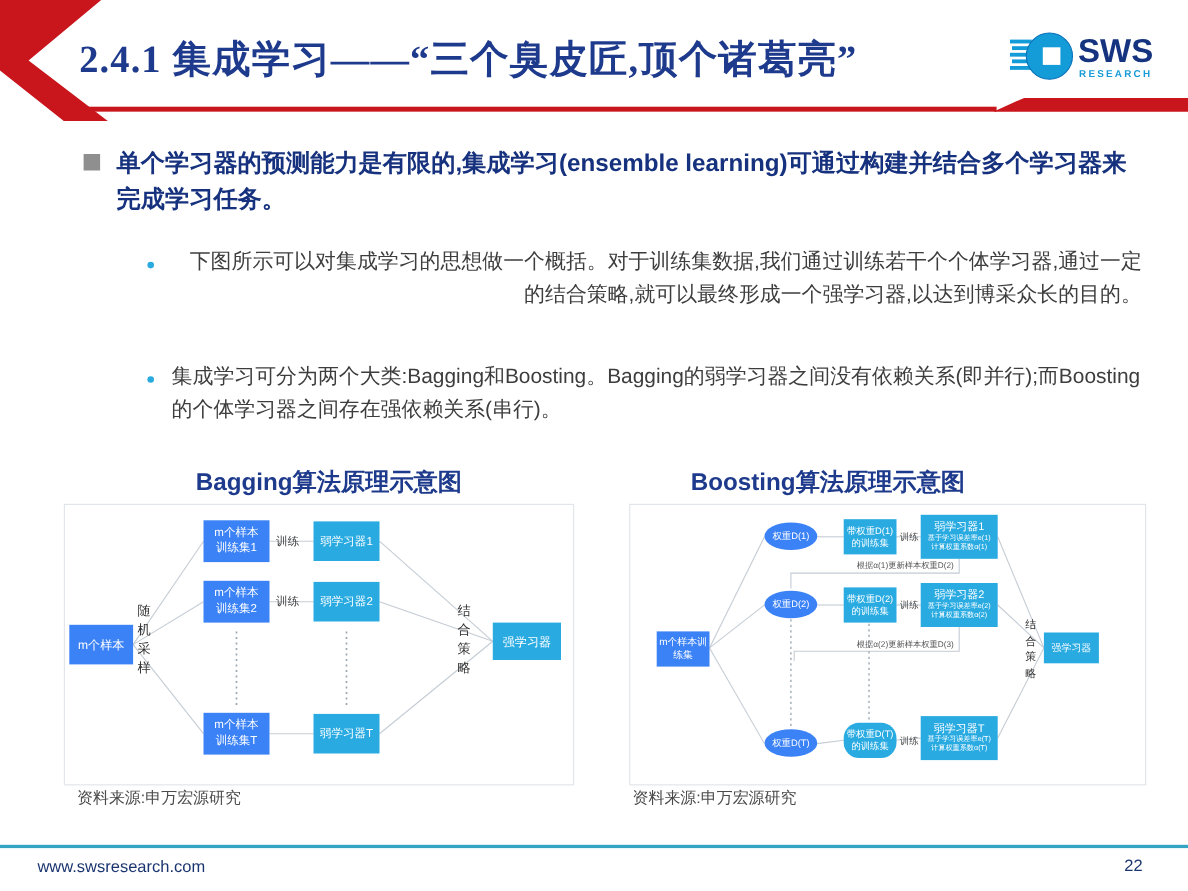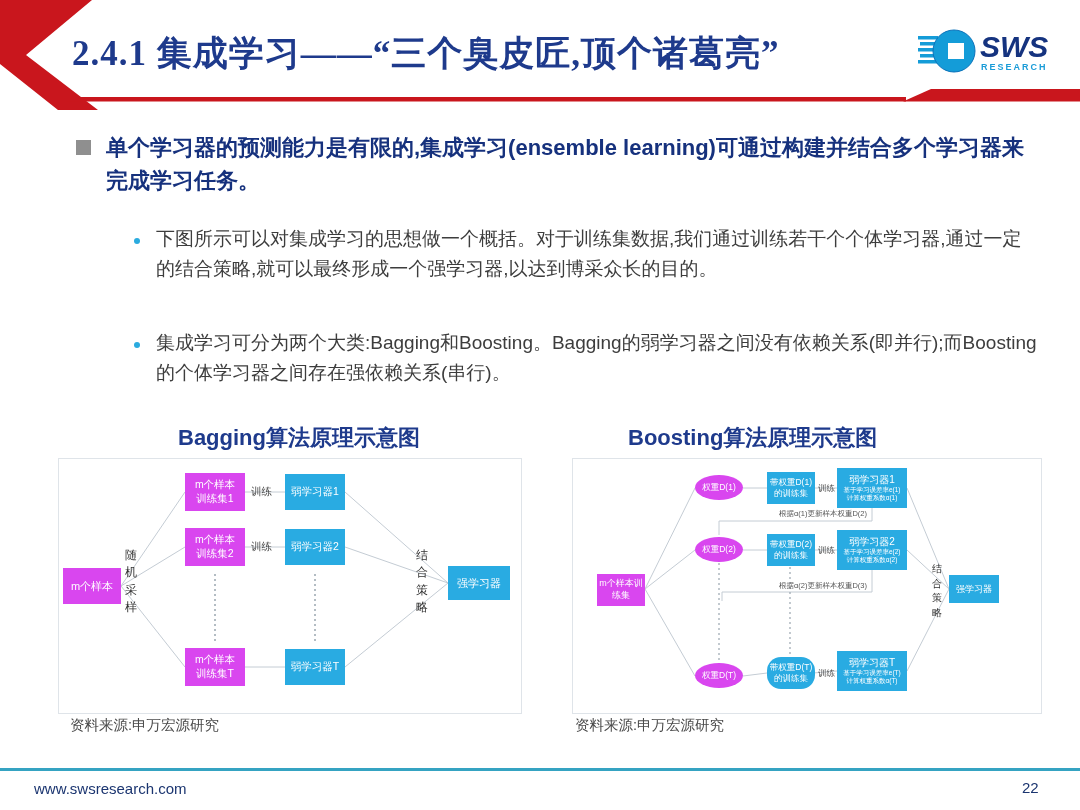--- a/index.html
+++ b/index.html
@@ -14,56 +14,56 @@
   
   #header-deco{left:0;top:0;width:1080px;height:120px;pointer-events:none;}
   #page-title{
     left:72px;top:30px;width:830px;
     font-size:35px;font-weight:bold;color:#1e3a8c;letter-spacing:1px;
     font-family:"Liberation Serif","DejaVu Serif",serif;
     white-space:nowrap;
   }
   #logo{left:918px;top:24px;width:130px;height:62px;}
   #logo-text{
-    left:62px;top:8px;font-size:30px;font-weight:bold;color:#15337f;line-height:1;font-style:italic;
+    left:62px;top:8px;font-size:30px;font-weight:bold;color:#15337f;line-height:1;
   }
   #logo-subtext{
     left:63px;top:38px;font-size:9px;font-weight:bold;color:#1a9cd8;letter-spacing:2px;
   }
 
   
   #main-bullet-square{left:76px;top:140px;width:15px;height:15px;background:#8f8f8f;}
   #main-bullet-text{
     left:106px;top:131px;width:930px;
     font-size:22px;font-weight:bold;color:#16317d;line-height:1.5;
   }
   .dot-bullet{width:6px;height:6px;border-radius:50%;background:#2aabdf;}
   #sub1-dot{left:134px;top:238px;}
   #sub2-dot{left:134px;top:342px;}
   .sub-bullet-text{
     width:882px;font-size:19px;color:#3d3d3d;line-height:1.58;
   }
-  #sub1-text{left:156px;top:224px;}
+  #sub1-text{left:156px;top:224px;text-align:right;}
   #sub2-text{left:156px;top:328px;}
 
   
   .diagram-title{
     font-size:22px;font-weight:bold;color:#1e3a8c;white-space:nowrap;
   }
   #bagging-title{left:178px;top:423px;}
   #boosting-title{left:628px;top:423px;}
 
   
   .panel{background:#ffffff;border:1px solid #dfe4e9;}
   #bagging-panel{left:58px;top:458px;width:462px;height:254px;}
   #boosting-panel{left:572px;top:458px;width:468px;height:254px;}
 
   .node{box-sizing:border-box;display:flex;align-items:center;justify-content:center;
         text-align:center;color:#ffffff;}
-  .navy{background:#d946ef;}
+  .navy{background:#3b82f6;}
   .cyan{background:#29abe2;}
   .vtext{width:16px;line-height:1.45;text-align:center;color:#333;word-break:break-all;}
   .edge-label{color:#444;}
   .ann{color:#555;text-align:center;white-space:nowrap;}
   .panel svg{position:absolute;left:0;top:0;}
 
   
   #bag-sample{left:4px;top:109px;width:58px;height:36px;font-size:11px;}
   .bag-train{left:126px;width:60px;height:38px;font-size:10.5px;line-height:1.3;}
   .bag-weak{left:226px;width:60px;height:36px;font-size:10.5px;}

